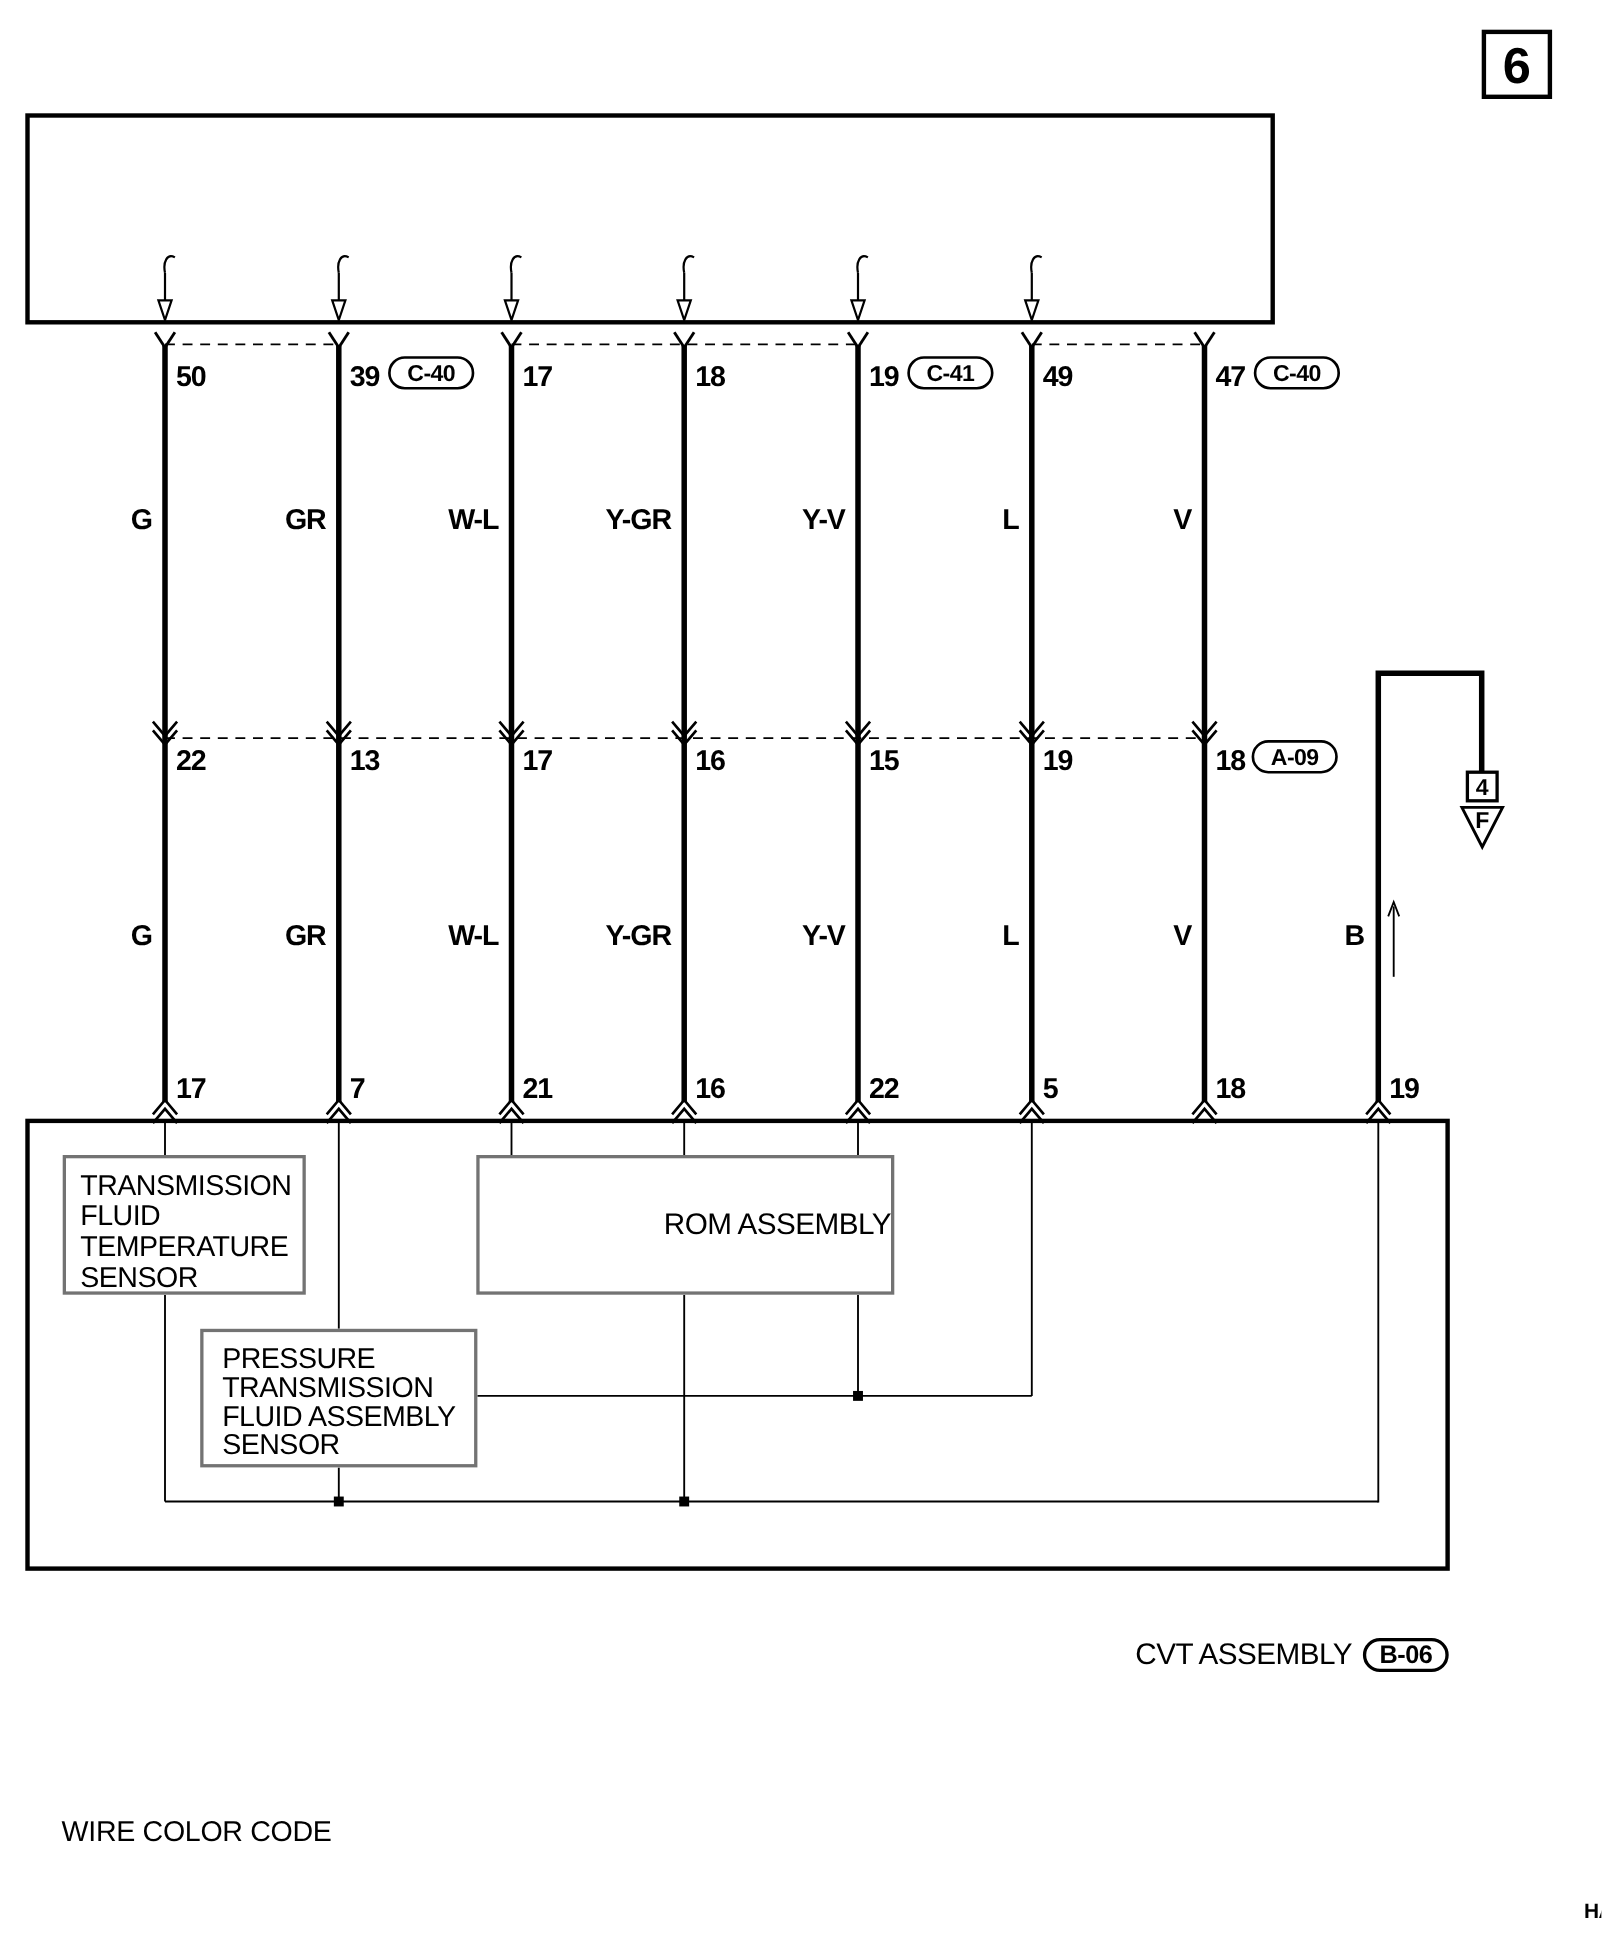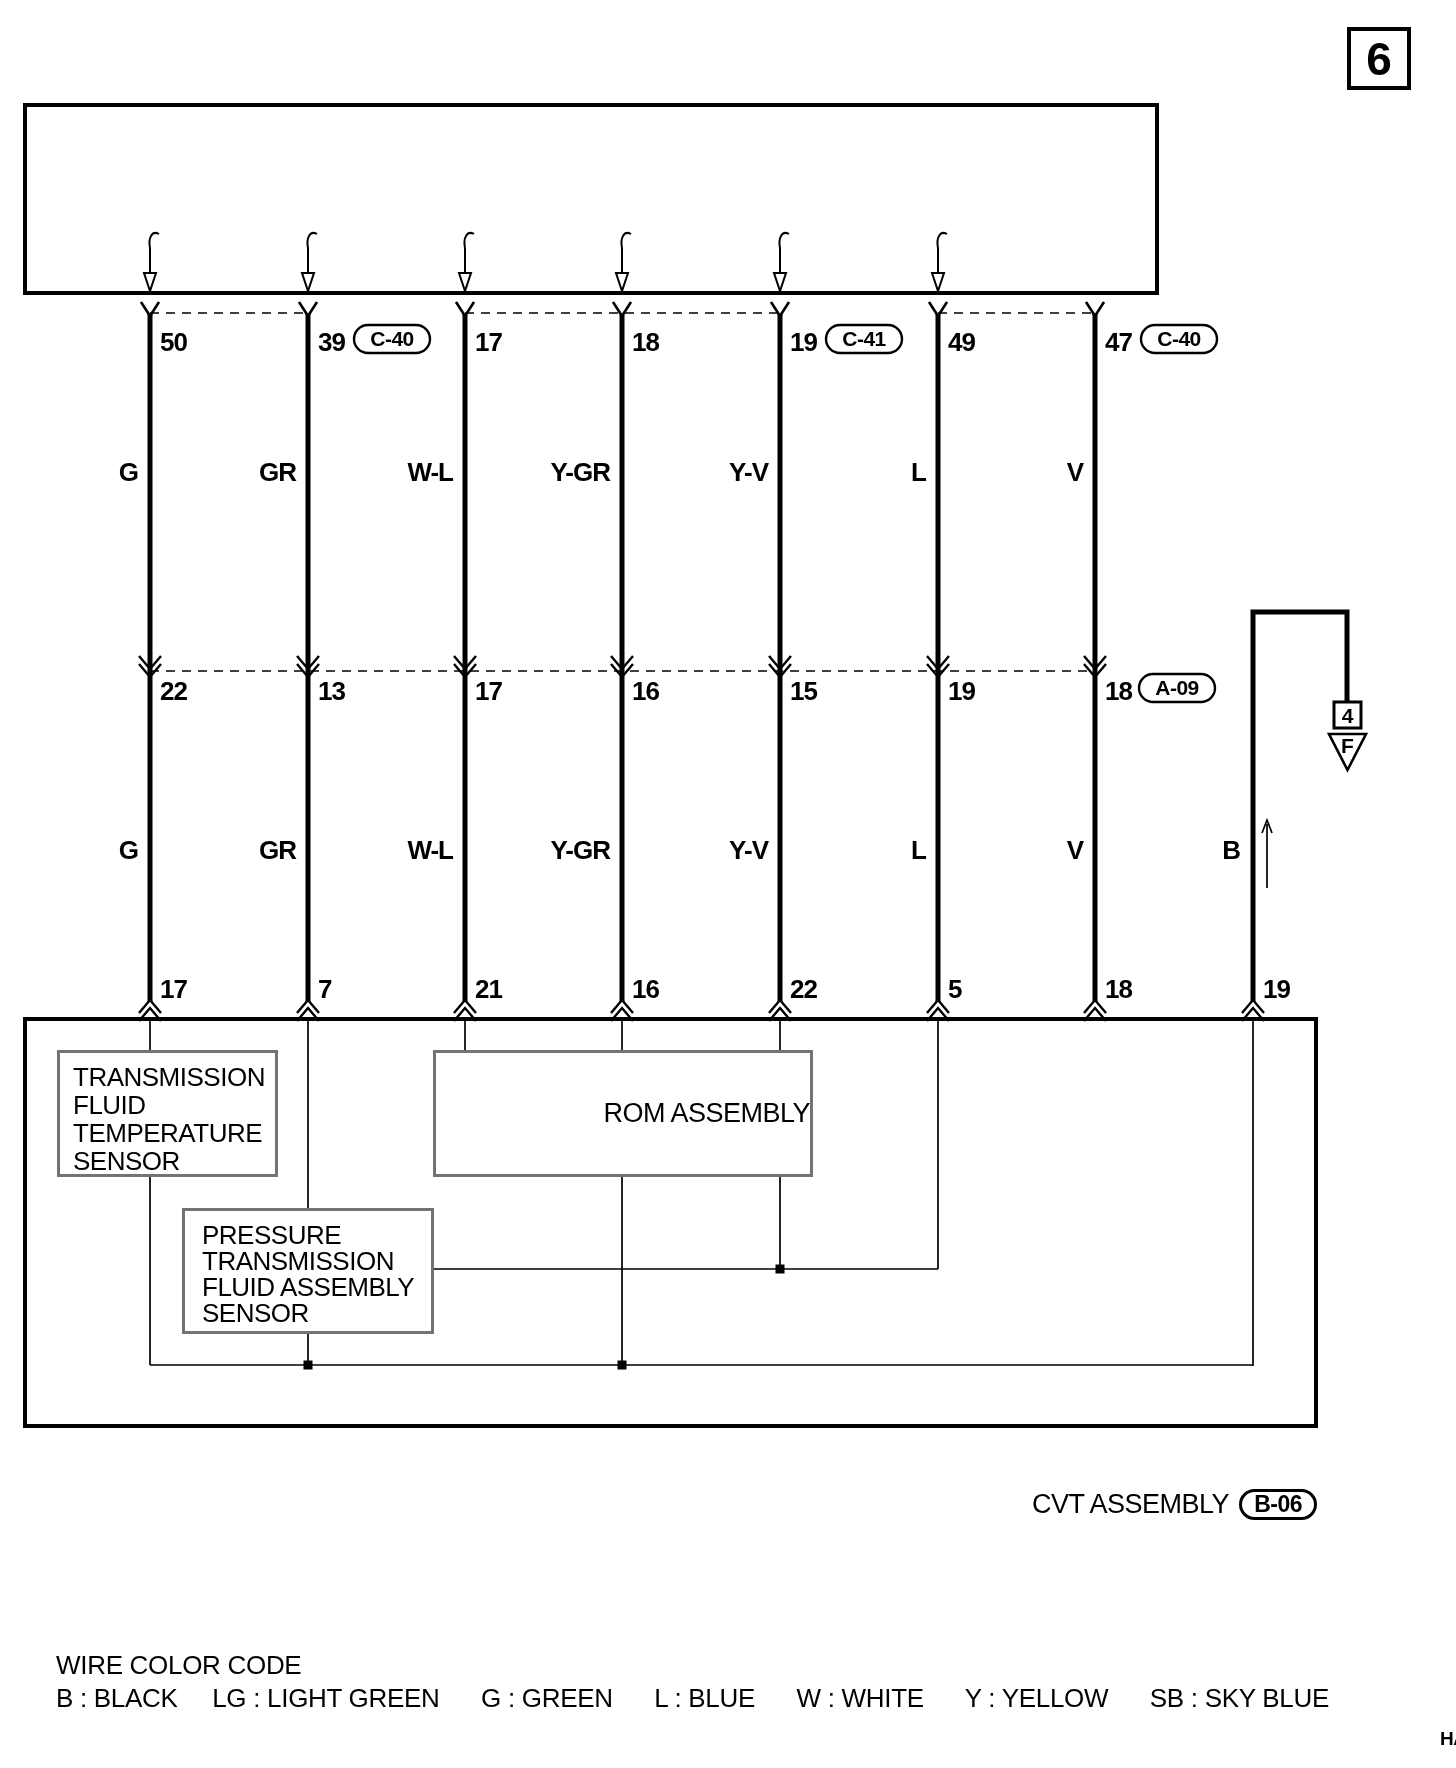--- a/index.html
+++ b/index.html
@@ -204,18 +204,17 @@
     <span class="ln">SENSOR</span>
   </div>
 
   <div class="cvt-label">
     <span>CVT ASSEMBLY</span>
     <span class="stadium">B-06</span>
   </div>
 
   <div class="legend">
     <div>WIRE COLOR CODE</div>
-    <div class="pre">B : BLACK     LG : LIGHT GREEN      G : GREEN      L : BLUE      W : WHITE      Y : YELLOW      SB : SKY BLUE</div>
   </div>
 
   <div class="code">HAH07M02CB</div>
 
 </div>
 
 </body></html>

